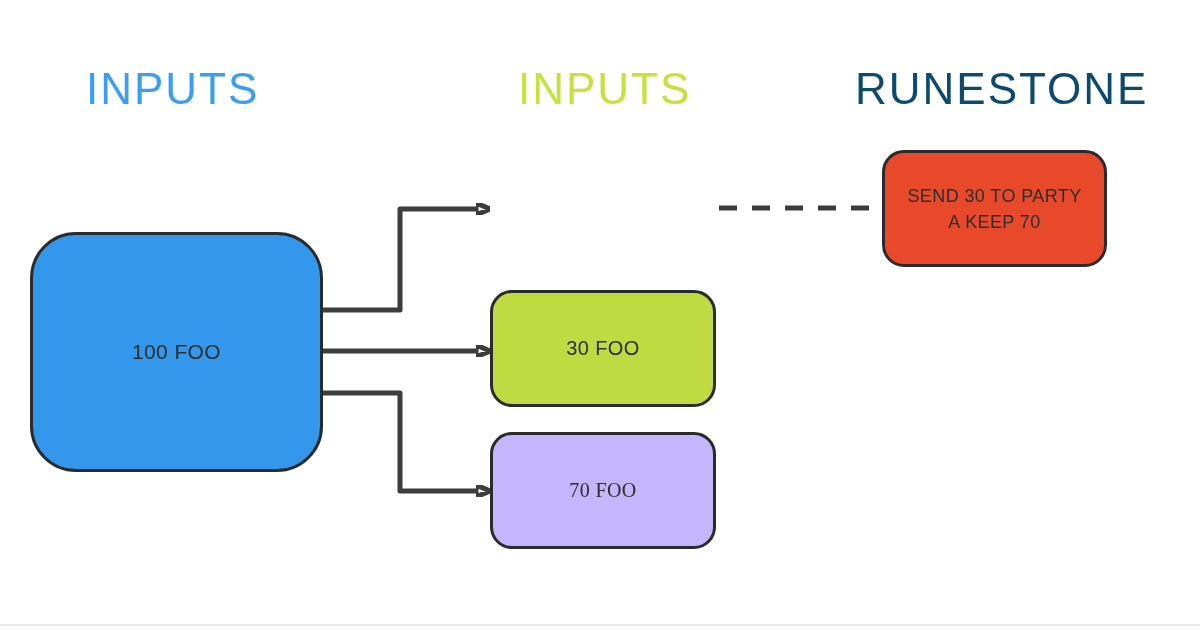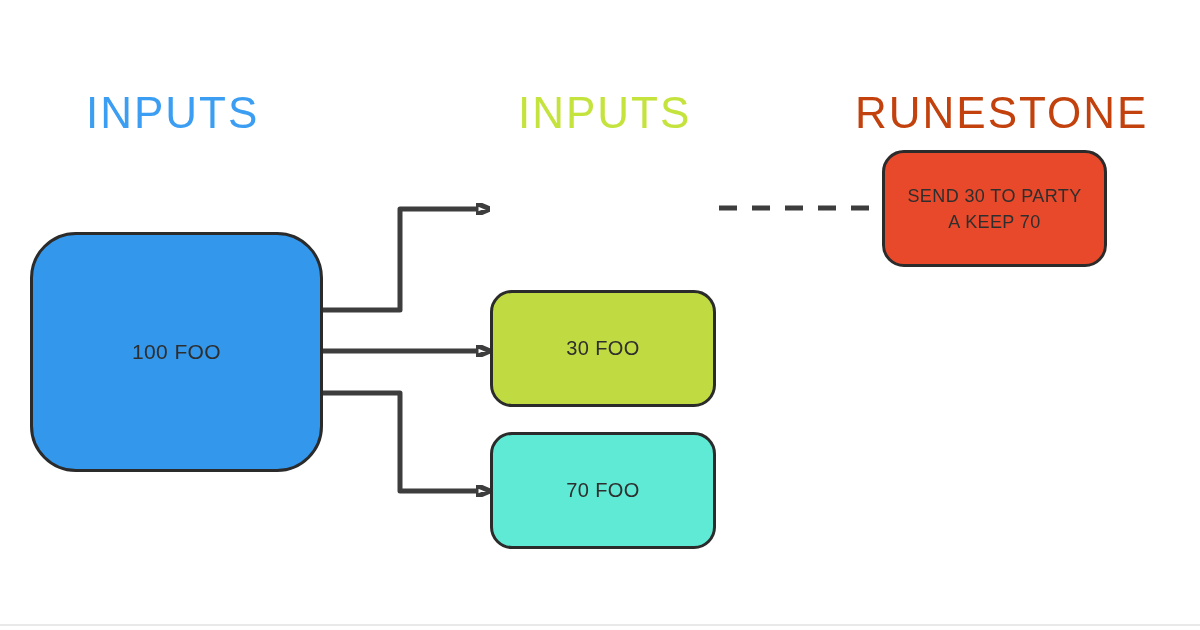--- a/index.html
+++ b/index.html
@@ -13,21 +13,20 @@
     background: #ffffff;
   }
 
   .col-heading {
     position: absolute;
     top: 64px;
     font-size: 44px;
     font-weight: 400;
     letter-spacing: 2px;
     white-space: nowrap;
-    margin-top: 24px;
   }
   .heading-left   { left: 86px;  }
   .heading-middle { left: 518px; }
   .heading-right  { left: 855px; }
 
   .node {
     position: absolute;
     border: 3px solid #2b2b2b;
     display: flex;
     align-items: center;
@@ -88,21 +87,21 @@
 </style>
 </head>
 <body>
 
 <div class="canvas">
 
   <div class="col-heading heading-left" style="color: rgb(59, 158, 243);">INPUTS</div>
 
   <div class="col-heading heading-middle" style="color: rgb(196, 227, 60);">INPUTS</div>
 
-  <div class="col-heading heading-right" style="color: #c2410c;">RUNESTONE</div>
+  <div class="col-heading heading-right" style="color: #0c4a6e;">RUNESTONE</div>
 
   <svg class="connector-layer" viewBox="0 0 1200 630" xmlns="http://www.w3.org/2000/svg">
     <defs>
       <marker id="arrowhead" markerUnits="userSpaceOnUse" markerWidth="14" markerHeight="12" refX="1" refY="6" orient="auto">
         <path d="M0,0 L14,6 L0,12 Z" fill="#3d3d3d" stroke="none"></path>
       </marker>
     </defs>
     <path d="M 323 310 L 400 310 L 400 209 L 477 209" marker-end="url(#arrowhead)"></path>
     <path d="M 323 351 L 477 351" marker-end="url(#arrowhead)"></path>
     <path d="M 323 393 L 400 393 L 400 491 L 477 491" marker-end="url(#arrowhead)"></path>
@@ -111,21 +110,21 @@
 
   <div class="node node-input" style="background-color: rgb(51, 152, 236);">
     <span>100 FOO</span>
   </div>
 
 
   <div class="node node-green node-out30" style="background-color: rgb(192, 218, 65);">
     <span>30 FOO</span>
   </div>
 
-  <div class="node node-green node-out70" style="background-color: #5eead4;">
+  <div class="node node-green node-out70" style="background-color: #c4b5fd; font-family: Liberation Serif, serif;">
     <span>70 FOO</span>
   </div>
 
   <div class="node node-runestone" style="background-color: rgb(232, 73, 42);">
     <span>SEND 30 TO PARTY A KEEP 70</span>
   </div>
 
   <div class="bottom-hairline"></div>
 
 </div>

